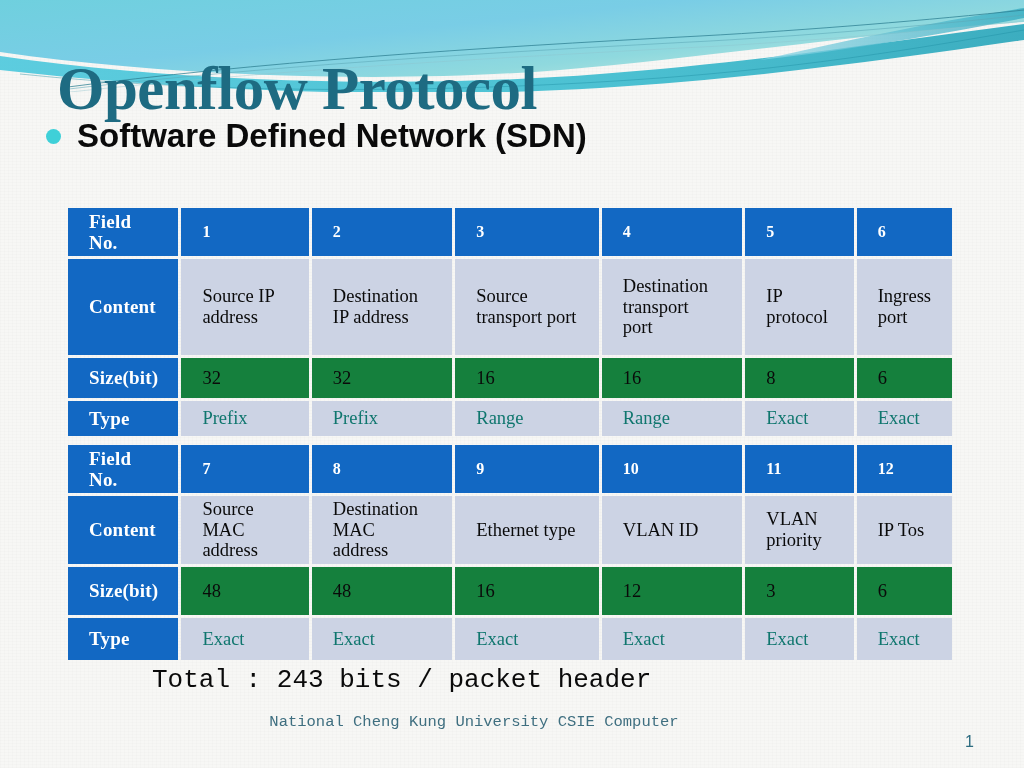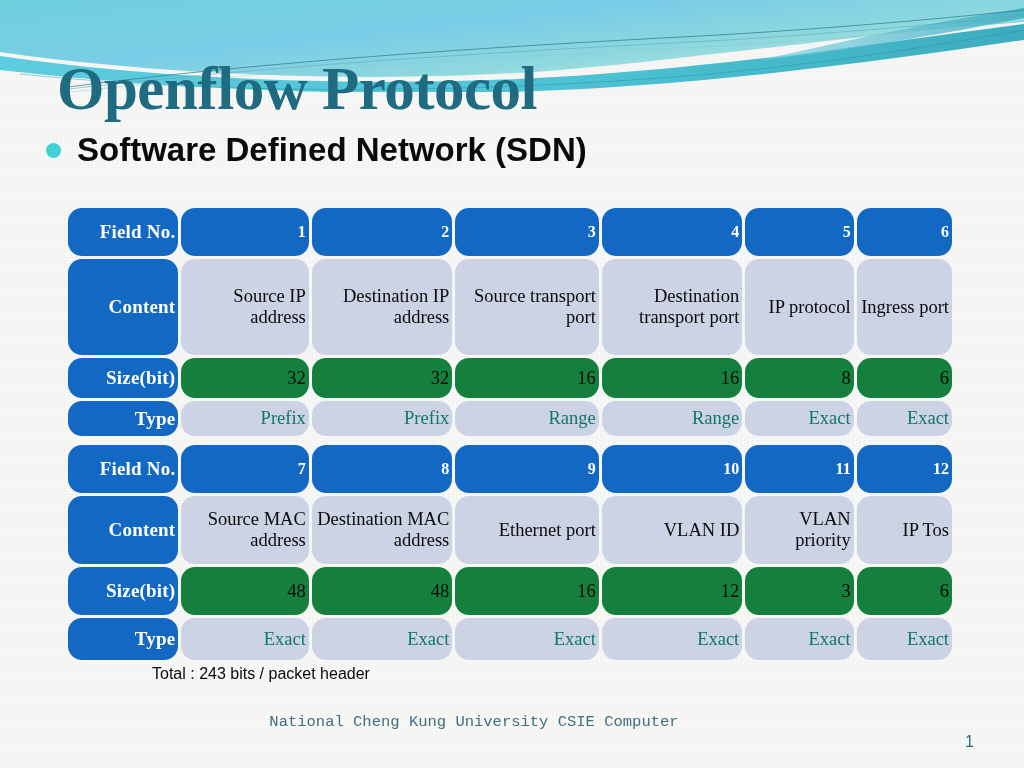--- a/index.html
+++ b/index.html
@@ -27,41 +27,40 @@
     font-family:"Liberation Serif", serif;
     font-weight:bold;
     font-size:61px;
     line-height:1;
     color:#1e6b82;
     letter-spacing:-0.5px;
     white-space:nowrap;
     text-align:right;
   }
   #bullet-row{
-    position:absolute;left:46px;top:131px;
+    position:absolute;left:46px;top:117px;
     display:flex;align-items:center;gap:16px;
   }
   .bullet-dot{
     width:15px;height:15px;border-radius:50%;
     background:#3fd0d8;flex:0 0 auto;
   }
   #subtitle{
     font-family:"Liberation Sans", sans-serif;
     font-weight:bold;font-size:33px;color:#0a0a0a;
     white-space:nowrap;
   }
 
   .table-wrap{position:absolute;left:65px;width:890px;}
   table.ft{border-collapse:separate;border-spacing:3px 3px;width:890px;table-layout:fixed;}
   table.ft td{
     font-family:"Liberation Serif", serif;
-    text-align:right;vertical-align:middle;
-    padding:2px 3px;
+    text-align:left;vertical-align:middle;
+    padding:2px 21px;
     line-height:1.12;
-    border-radius:14px;
   }
   td.lbl{
     background:#1268c3;color:#ffffff;font-weight:bold;font-size:19px;
     letter-spacing:0.2px;
   }
   td.hdr{
     background:#1268c3;color:#ffffff;font-weight:bold;font-size:16px;
   }
   td.content{background:#ccd3e4;color:#0a0a0a;font-size:18.5px;}
   td.size{background:#15803d;color:#0a0a0a;font-size:18.5px;}
@@ -71,22 +70,22 @@
   .r-content td{height:92px;}
   .r-size td{height:36px;}
   .r-type td{height:31px;}
 
   .r2-content td{height:64px;}
   .r2-size td{height:44px;}
   .r2-type td{height:38px;}
 
   #total{
     position:absolute;left:152px;top:665px;
-    font-family:Liberation Sans, sans-serif;
-    font-size:16px;color:#0a0a0a;white-space:nowrap;
+    font-family:Liberation Mono, monospace;
+    font-size:26px;color:#0a0a0a;white-space:nowrap;
   }
   #footer{
     position:absolute;left:0;top:711px;width:948px;
     text-align:center;
     font-family:"Liberation Mono", monospace;
     font-size:15.5px;color:#3f6f80;line-height:1.42;
     letter-spacing:0px;
   }
   #pagenum{
     position:absolute;right:50px;top:733px;
@@ -209,21 +208,21 @@
         <td class="hdr">8</td>
         <td class="hdr">9</td>
         <td class="hdr">10</td>
         <td class="hdr">11</td>
         <td class="hdr">12</td>
       </tr>
       <tr class="r2-content">
         <td class="lbl">Content</td>
         <td class="content">Source MAC address</td>
         <td class="content">Destination MAC address</td>
-        <td class="content">Ethernet port</td>
+        <td class="content">Ethernet type</td>
         <td class="content">VLAN ID</td>
         <td class="content">VLAN priority</td>
         <td class="content">IP Tos</td>
       </tr>
       <tr class="r2-size">
         <td class="lbl">Size(bit)</td>
         <td class="size">48</td>
         <td class="size">48</td>
         <td class="size">16</td>
         <td class="size">12</td>

